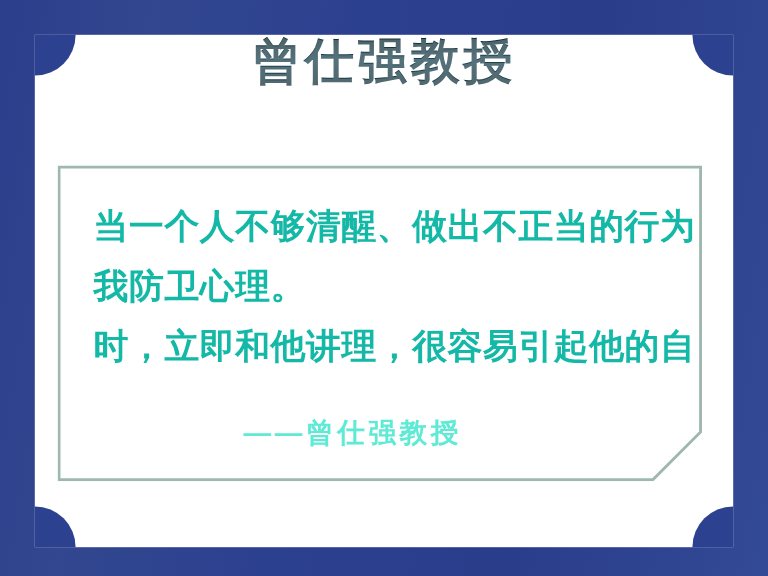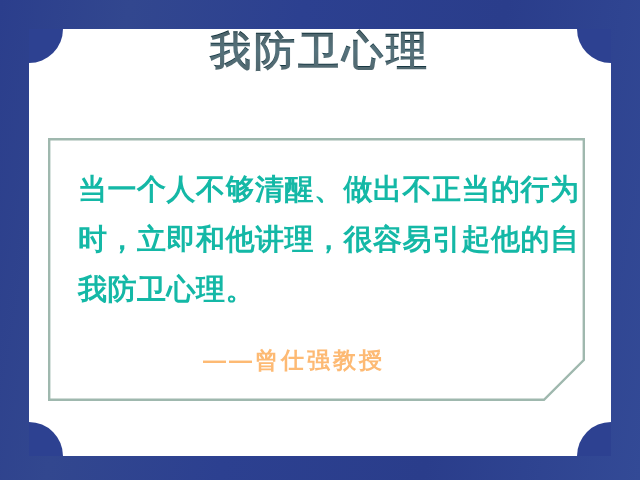--- a/index.html
+++ b/index.html
@@ -114,49 +114,49 @@
   
   .attribution {
     position: absolute;
     left: 78px;
     top: 345px;
     width: 432px;
     text-align: center;
     font-size: 23px;
     font-weight: bold;
     letter-spacing: 3px;
-    color: #fdba74;
+    color: #5eead4;
     font-family: "Liberation Sans", "DejaVu Sans", sans-serif;
   }
 </style>
 </head>
 <body>
 
 <div class="poster">
 
   <div class="bg"></div>
 
   <div class="card-wrap">
     <div class="card"></div>
 
     <div class="notch tl"></div>
     <div class="notch tr"></div>
     <div class="notch bl"></div>
     <div class="notch br"></div>
   </div>
 
-  <div class="title">我防卫心理</div>
+  <div class="title">曾仕强教授</div>
 
   <div class="quote-frame">
     <svg viewBox="0 0 537 263" preserveAspectRatio="none" aria-hidden="true">
       <path d="M1.2,1.2 H535.8 V222 L496,261.8 H1.2 Z" fill="none" stroke="#9fb8ae" stroke-width="2.4" stroke-linejoin="miter"></path>
     </svg>
   </div>
 
   <div class="quote-body">
     <div class="quote-line">当一个人不够清醒、做出不正当的行为</div>
+    <div class="quote-line">我防卫心理。</div>
     <div class="quote-line">时，立即和他讲理，很容易引起他的自</div>
-    <div class="quote-line">我防卫心理。</div>
   </div>
 
   <div class="attribution">——曾仕强教授</div>
 
 </div>
 
 </body></html>

